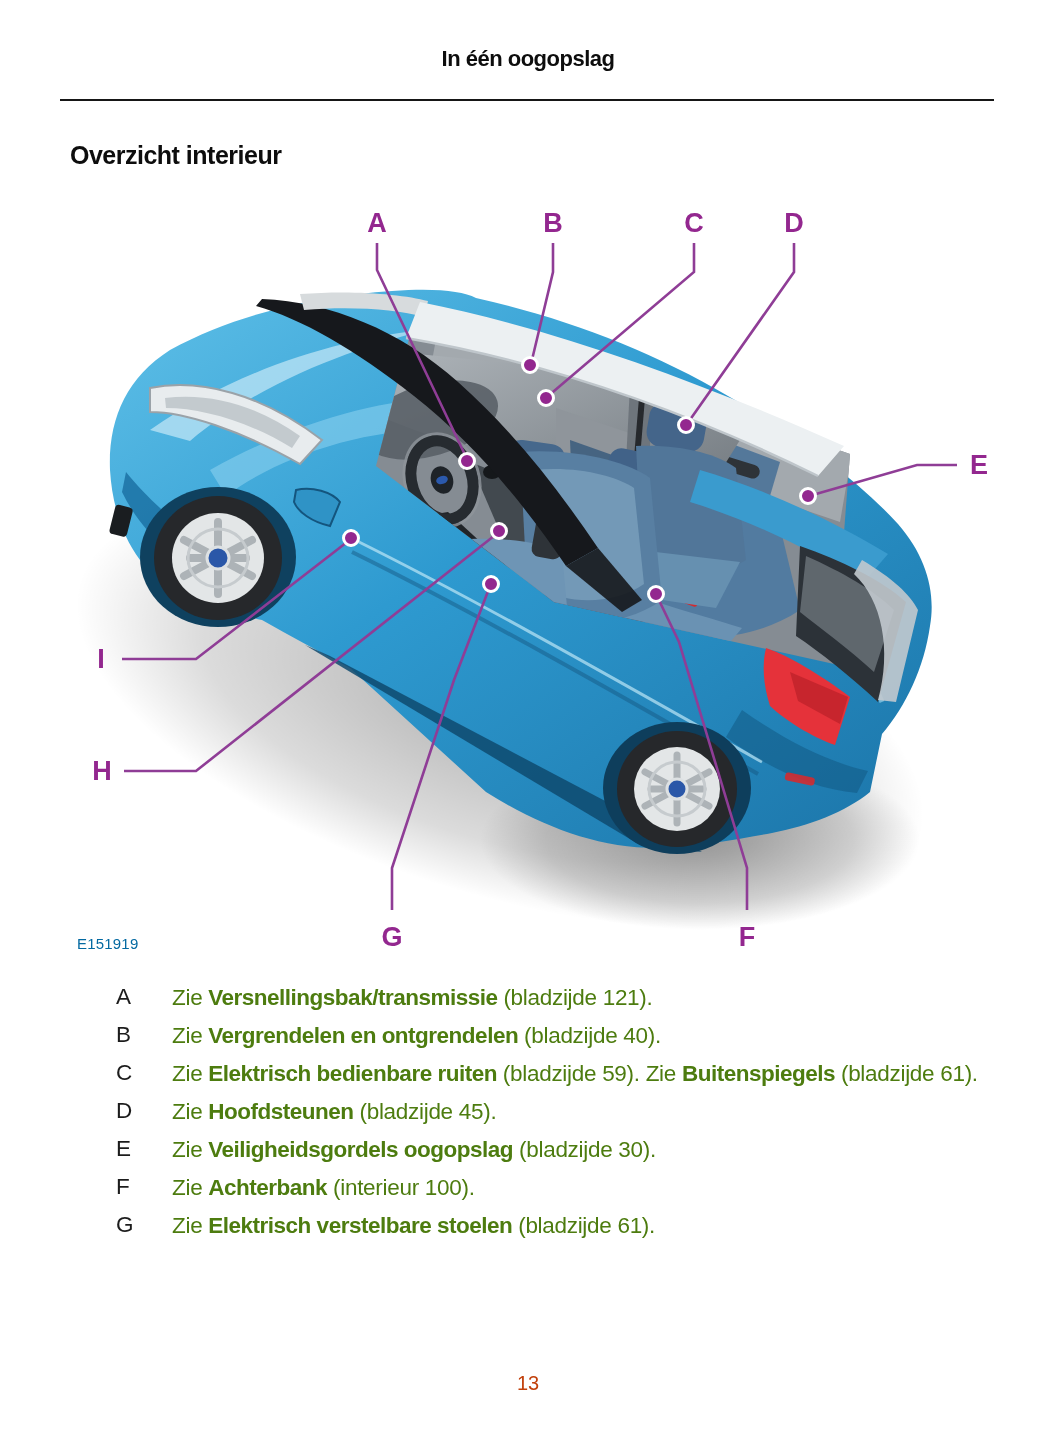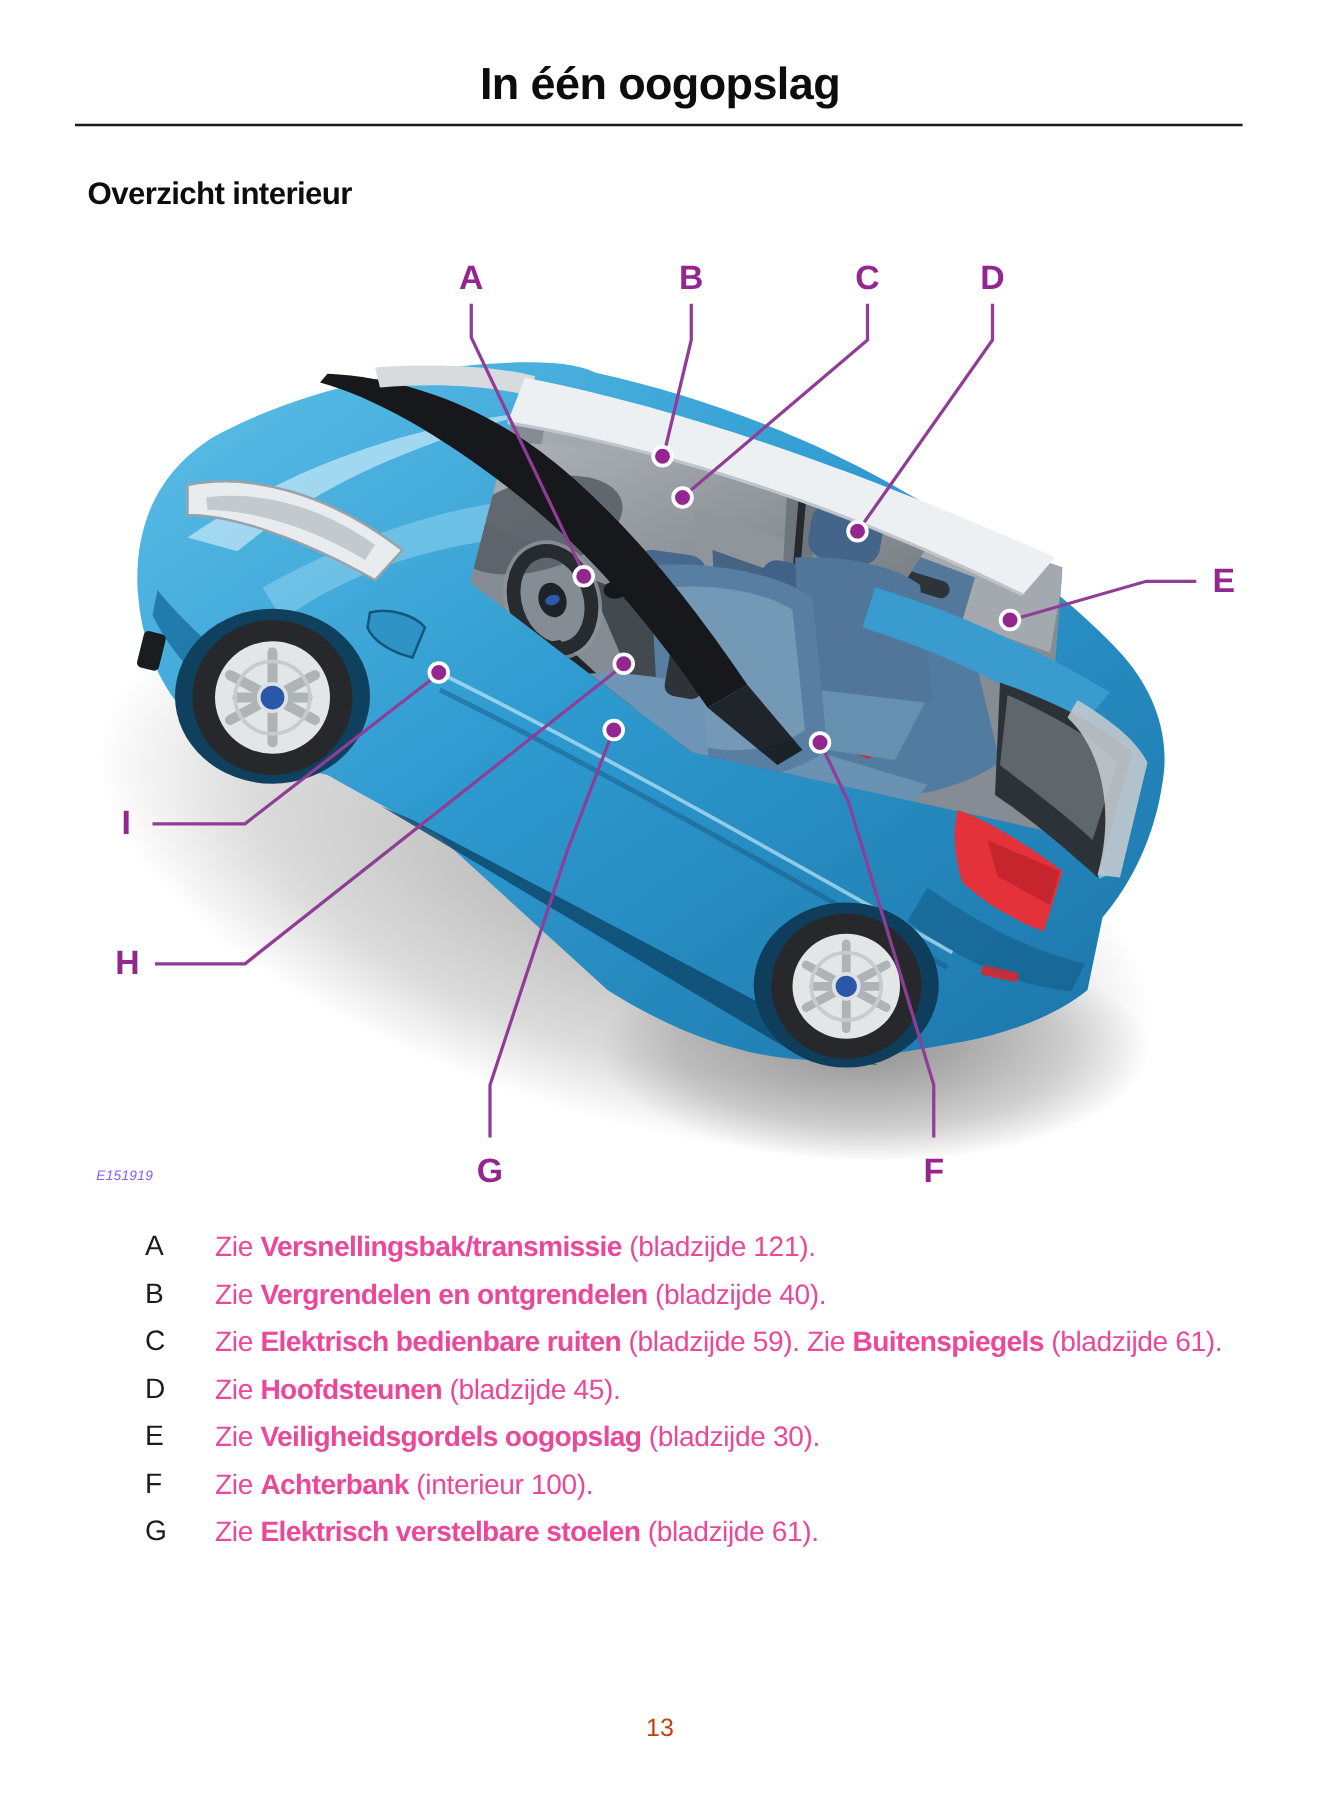--- a/index.html
+++ b/index.html
@@ -2,45 +2,45 @@
 <html><head>
 <meta charset="utf-8">
 <style>
   html,body{margin:0;padding:0;background:#ffffff;}
   .page{
     position:relative;width:1056px;height:1449px;background:#ffffff;overflow:hidden;
     font-family:"Liberation Sans","DejaVu Sans",sans-serif;color:#111;
   }
   .header-title{
     position:absolute;top:46px;left:0;width:100%;text-align:center;
-    font-size:36px;font-weight:700;letter-spacing:-0.5px;color:#0d0d0d;
+    font-size:22px;font-weight:700;letter-spacing:-0.5px;color:#0d0d0d;
   }
   .header-rule{
     position:absolute;top:99px;left:60px;width:934px;height:2px;background:#161616;
   }
   .section-title{
     position:absolute;top:141px;left:70px;font-size:25px;font-weight:700;
     letter-spacing:-0.5px;color:#0d0d0d;text-align:center;
   }
   .figure{position:absolute;top:0;left:0;width:1056px;height:1449px;}
   .figure svg{position:absolute;top:0;left:0;}
   .callout-letter{
     position:absolute;transform:translate(-50%,-50%);
     font-size:27px;font-weight:700;color:#93278F;letter-spacing:0;
   }
   .figure-code{
-    position:absolute;left:77px;top:935px;font-size:11px;color:#8b5cf6;letter-spacing:0.2px;font-style:italic;
+    position:absolute;left:77px;top:935px;font-size:15px;color:#0369a1;letter-spacing:0.2px;
   }
   .legend{position:absolute;left:116px;top:984px;width:880px;}
   .legend-row{display:flex;margin-bottom:11px;}
   .legend-letter{
     flex:0 0 56px;font-size:22.5px;color:#1c1c1c;letter-spacing:-0.3px;
   }
   .legend-text{
-    flex:0 0 820px;font-size:22.5px;line-height:27px;color:#ec4899;letter-spacing:-0.3px;
+    flex:0 0 820px;font-size:22.5px;line-height:27px;color:#4d7c0f;letter-spacing:-0.3px;
   }
   .legend-text b{font-weight:700;letter-spacing:-0.5px;}
   .page-number{
     position:absolute;top:1372px;left:0;width:100%;text-align:center;
     font-size:20px;color:#c2410c;
   }
 </style>
 </head>
 <body>
 

